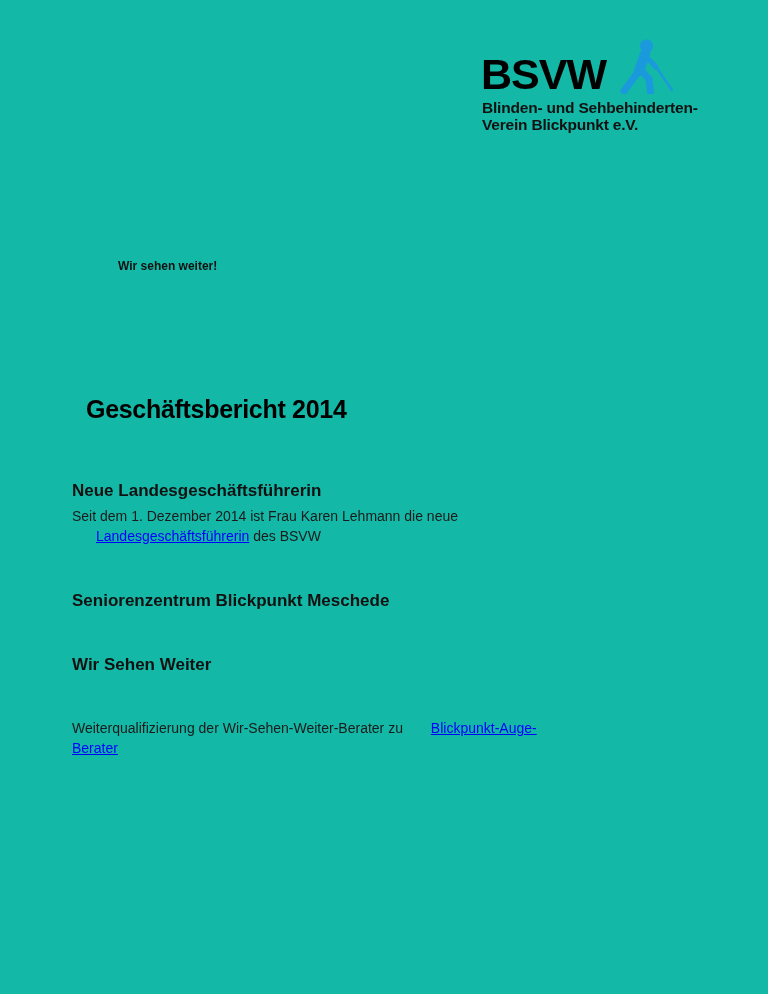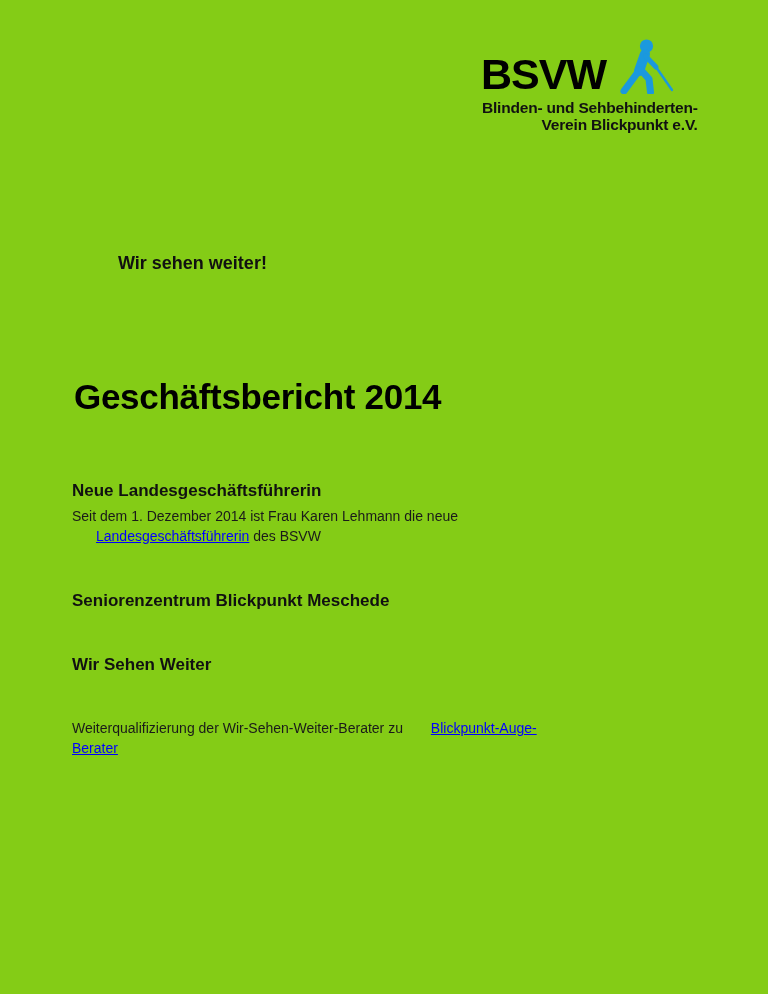--- a/index.html
+++ b/index.html
@@ -4,21 +4,21 @@
 <style>
   html, body {
     margin: 0;
     padding: 0;
     background: #ffffff;
   }
   .page {
     position: relative;
     width: 768px;
     height: 994px;
-    background: #84cc16;
+    background: #14b8a6;
     overflow: hidden;
     font-family: "Liberation Sans", sans-serif;
     color: #000000;
   }
 
   
   .logo-acronym {
     position: absolute;
     left: 481px;
     top: 53px;
@@ -39,41 +39,40 @@
   .logo-subtitle {
     position: absolute;
     left: 482px;
     top: 100px;
     font-size: 15.5px;
     font-weight: bold;
     line-height: 16.5px;
     letter-spacing: -0.2px;
     color: #111111;
     white-space: nowrap;
-    text-align: right;
   }
 
   
   .slogan {
     position: absolute;
     left: 118px;
-    top: 253px;
-    font-size: 18px;
+    top: 259px;
+    font-size: 12px;
     font-weight: bold;
     color: #111111;
     white-space: nowrap;
   }
 
   
   .title {
     position: absolute;
     left: 70px;
     top: 374px;
-    margin: 4px;
-    font-size: 35px;
+    margin: 16px;
+    font-size: 25px;
     font-weight: bold;
     letter-spacing: -0.3px;
     line-height: 38px;
     color: #000000;
     white-space: nowrap;
   }
 
   
   .sections {
     position: absolute;

